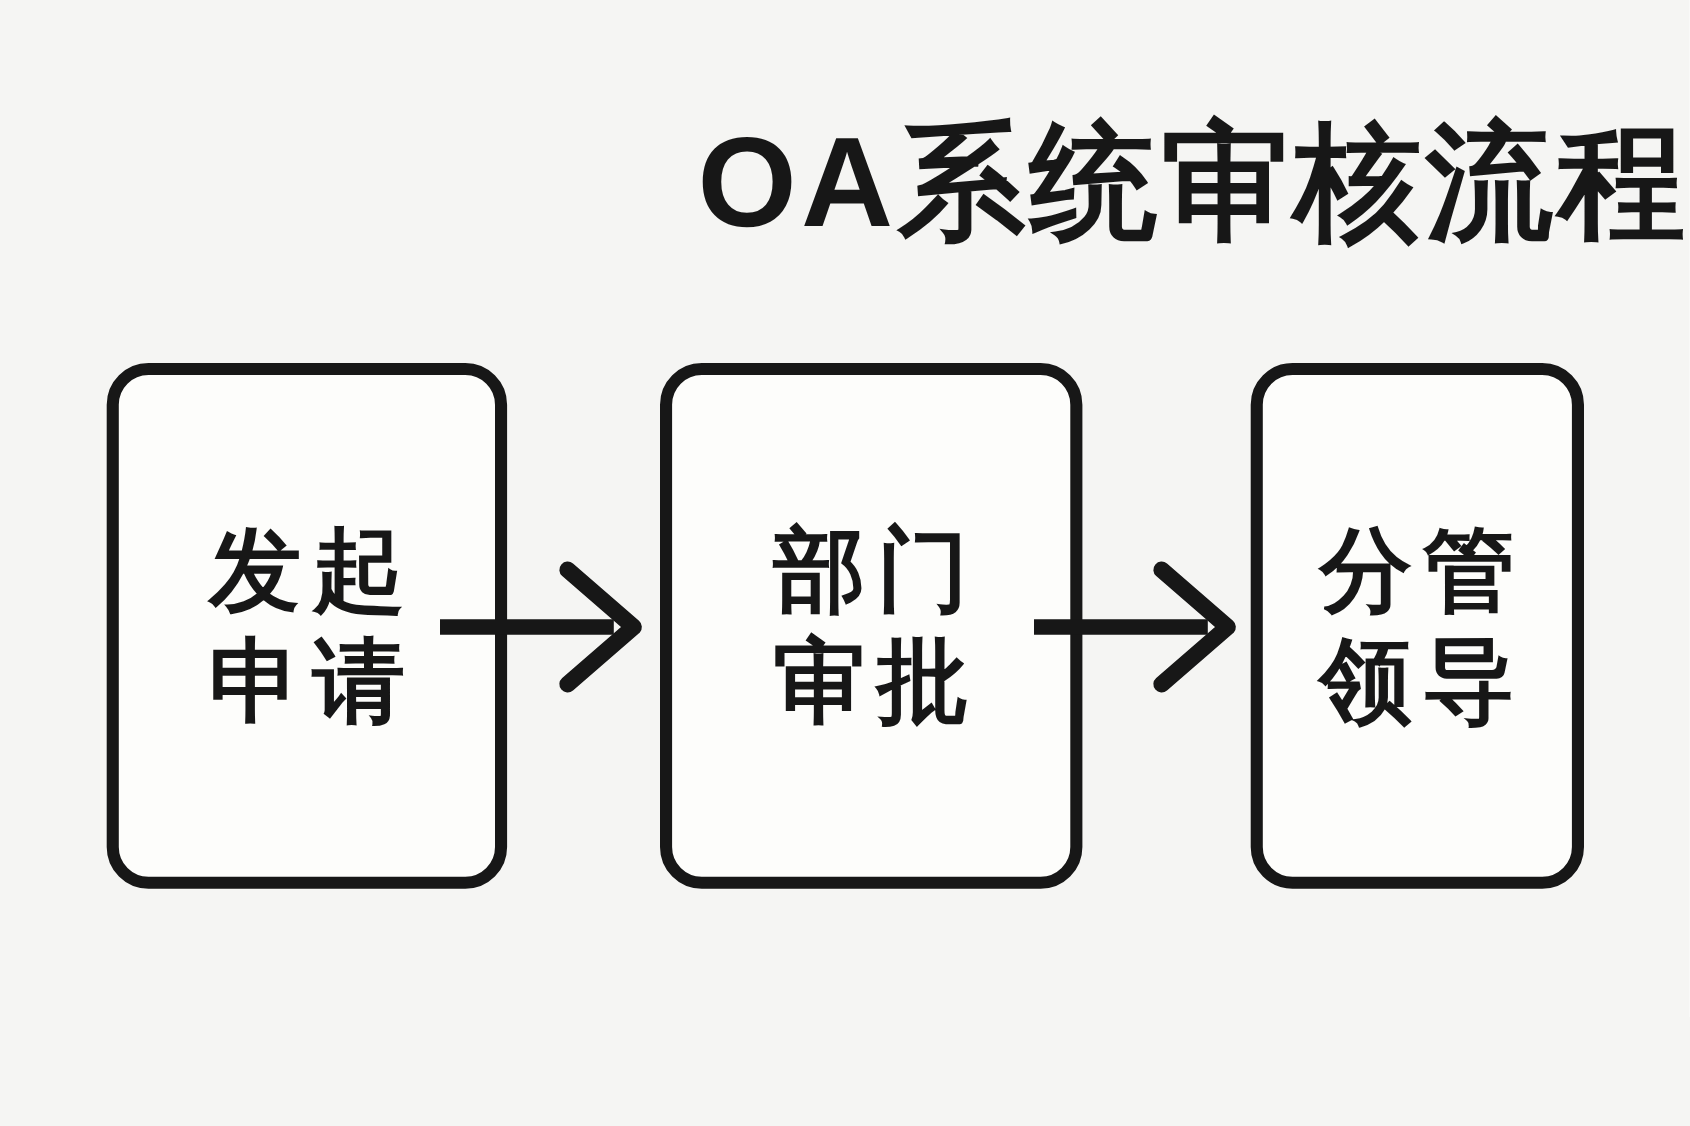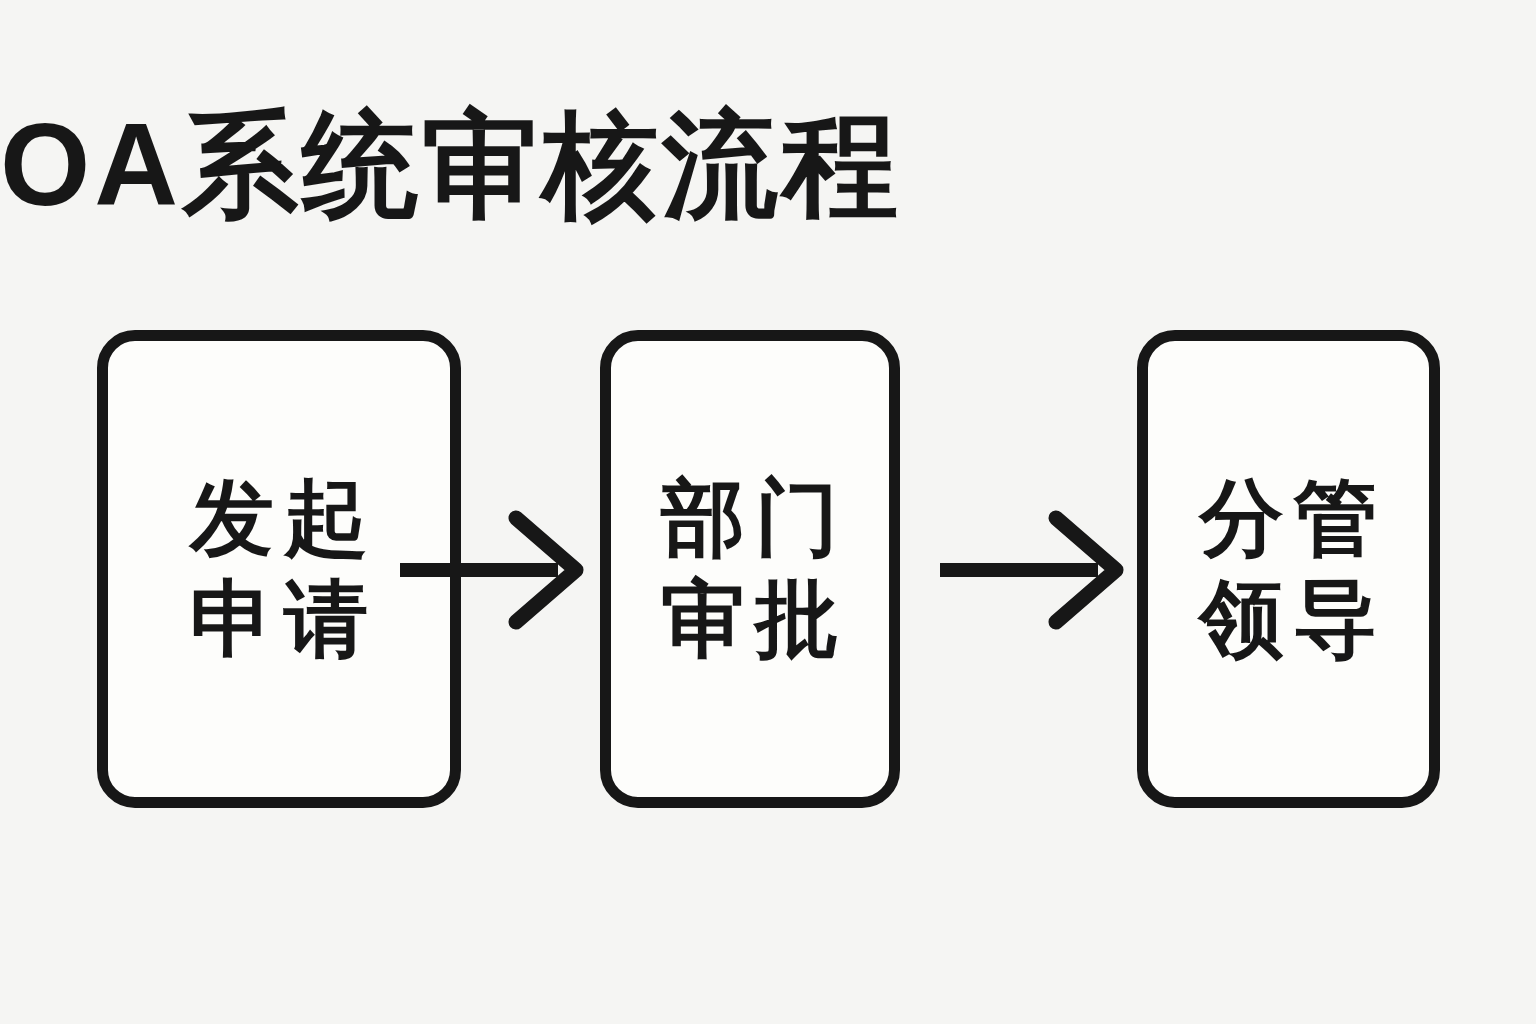--- a/index.html
+++ b/index.html
@@ -19,40 +19,40 @@
     width: 1536px;
     height: 1024px;
     background: var(--background);
     color: var(--stroke);
   }
   .title {
     position: absolute;
     top: 88px;
     left: 0;
     width: 1536px;
-    text-align: left;
+    text-align: right;
     font-size: 116px;
     font-weight: 900;
     letter-spacing: 4px;
     color: var(--stroke);
     white-space: nowrap;
   }
   .node {
     position: absolute;
     top: 330px;
     height: 478px;
     background: var(--box-fill);
     border: 11px solid var(--stroke);
     border-radius: 38px;
     display: flex;
     align-items: center;
     justify-content: center;
   }
   .node-1 { left: 97px;  width: 364px; }
-  .node-2 { left: 600px; width: 300px; }
+  .node-2 { left: 600px; width: 384px; }
   .node-3 { left: 1137px; width: 303px; }
   .node-text {
     text-align: center;
     font-size: 84px;
     font-weight: 900;
     line-height: 101px;
     letter-spacing: 10px;
     text-indent: 10px; 
     color: var(--stroke);
   }

